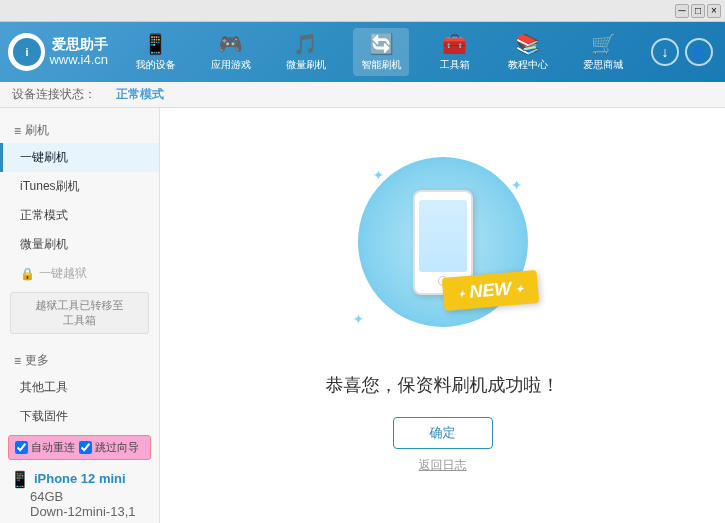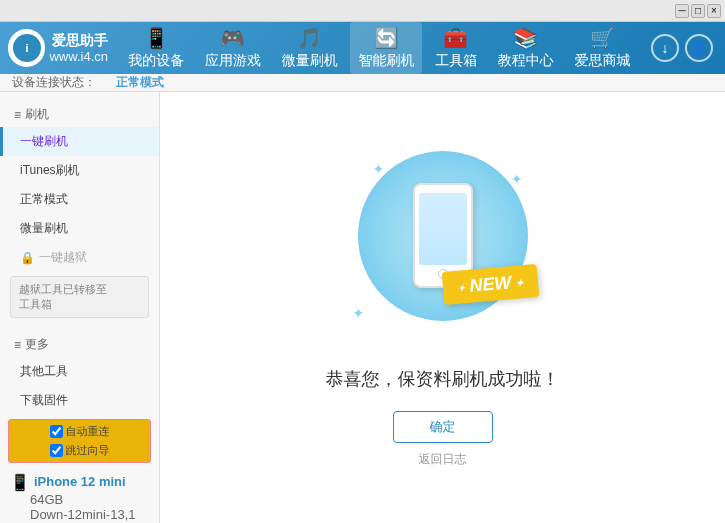--- a/index.html
+++ b/index.html
@@ -72,21 +72,21 @@
       padding: 0 10px;
     }
     .nav-item {
       display: flex; flex-direction: column; align-items: center;
       color: white; font-size: 11px; cursor: pointer;
       padding: 4px 8px; border-radius: 4px;
       min-width: 52px;
     }
     .nav-item.active { background: rgba(255,255,255,0.2); }
     .nav-icon { font-size: 20px; margin-bottom: 2px; }
-    .nav-label { font-size: 14px; white-space: nowrap; }
+    .nav-label { font-size: 10px; white-space: nowrap; }
 
     .header-right {
       display: flex; align-items: center; gap: 6px; padding-right: 4px;
     }
     .header-btn {
       width: 28px; height: 28px;
       border-radius: 50%;
       border: 2px solid rgba(255,255,255,0.7);
       display: flex; align-items: center; justify-content: center;
       color: white; font-size: 14px; cursor: pointer;
@@ -132,47 +132,47 @@
     }
     .sidebar-item {
       font-size: 12px;
       color: #444;
       padding: 6px 20px;
       cursor: pointer;
       border-radius: 0;
     }
     .sidebar-item.active {
       background: #e8f4fc;
-      color: #6d28d9;
+      color: #0f172a;
       border-left: 3px solid #2d8bc0;
       padding-left: 17px;
     }
     .sidebar-disabled {
       font-size: 12px; color: #aaa;
       padding: 6px 20px;
       display: flex; align-items: center; gap: 4px;
     }
     .sidebar-info-box {
       margin: 4px 10px;
       background: #f0f0f0;
       border: 1px solid #ddd;
       border-radius: 3px;
       padding: 5px 8px;
       font-size: 11px;
       color: #888;
+      text-align: center;
     }
     .device-name { color: #2d8bc0; font-weight: bold; font-size: 13px; margin-bottom: 2px; }
     .device-detail { color: #666; font-size: 13px; }
 
     .checkbox-row {
       display: flex; align-items: center; gap: 4px;
       padding: 6px 10px;
-      background: #eab308;
+      background: #f9a8d4;
       border-top: 1px solid #e0e0e0;
-      flex-direction: column;
     }
     .checkbox-label { font-size: 11px; color: #444; display: flex; align-items: center; gap: 3px; }
     .checkbox-label input { margin: 0; }
 
     
     .main-content {
       flex: 1;
       display: flex;
       flex-direction: column;
       align-items: center;
@@ -261,20 +261,21 @@
       border-radius: 4px;
       cursor: pointer;
       font-size: 13px;
       margin-bottom: 8px;
       display: flex; align-items: center; justify-content: center;
     }
     .back-link {
       font-size: 12px;
       color: #999;
       cursor: pointer;
+      text-decoration: underline;
     }
   </style>
 </head>
 <body>
 
 <div class="title-bar">
   <span class="title-bar-btn">─</span>
   <span class="title-bar-btn">□</span>
   <span class="title-bar-btn">×</span>
 </div>

